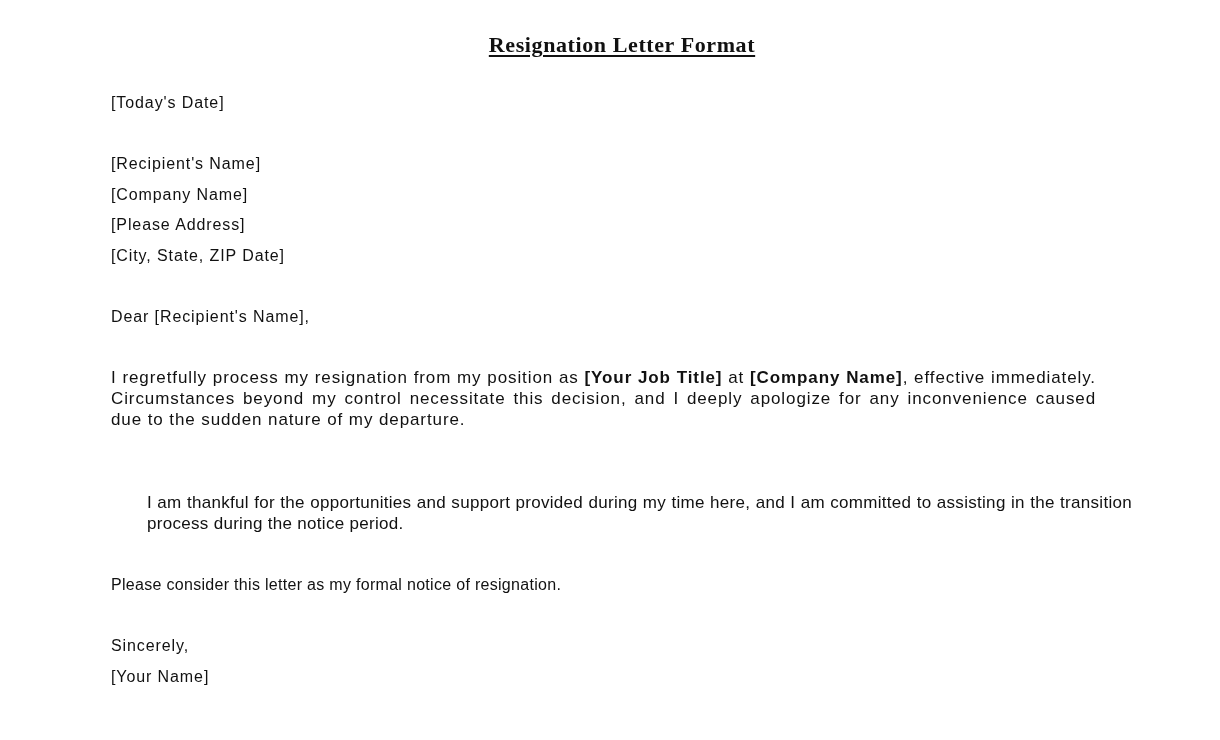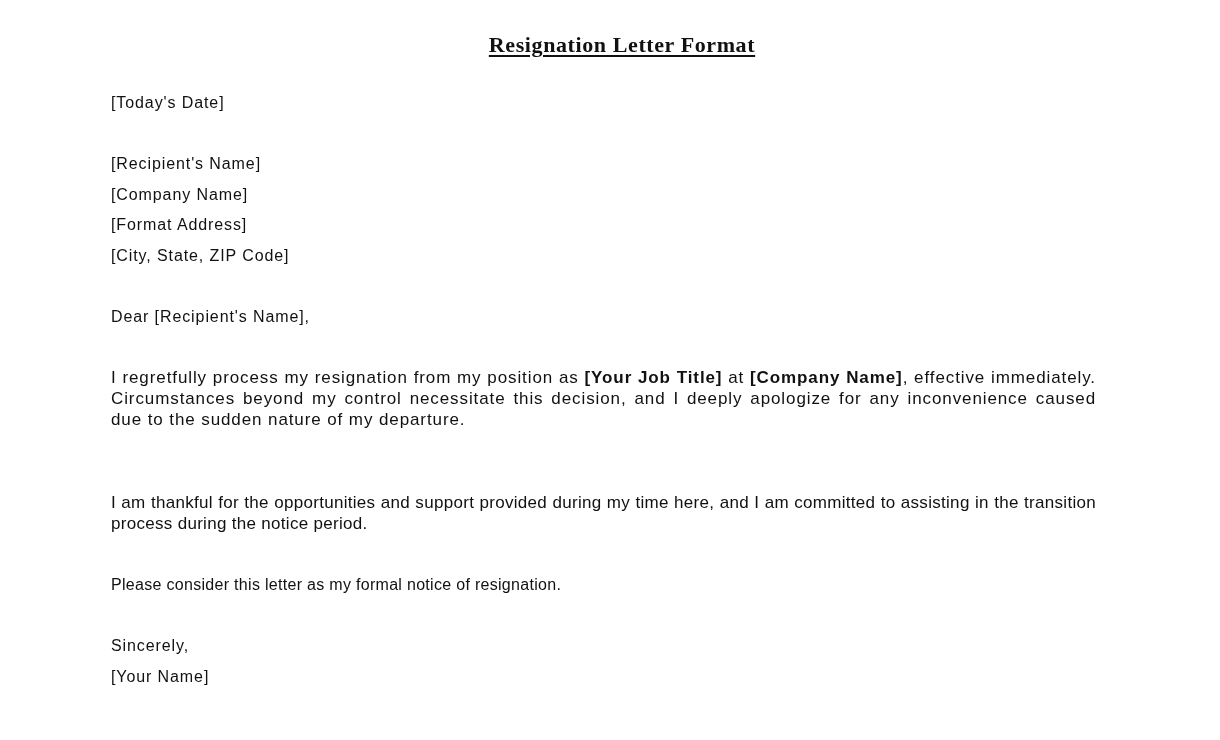--- a/index.html
+++ b/index.html
@@ -14,34 +14,34 @@
   .line {
     position:absolute; left:111px;
     font-family:"Liberation Sans", sans-serif; font-size:16px;
     letter-spacing:0.9px; white-space:nowrap; line-height:21px;
   }
   .para {
     position:absolute; left:111px; width:985px;
     font-family:"Liberation Sans", sans-serif; font-size:17px;
     letter-spacing:0.9px; line-height:21px; text-align:justify;
   }
-  .para.narrow { letter-spacing:0.3px; }
+  .para.narrow { letter-spacing:0.3px;margin-left:36px; }
   b { font-weight:bold; }
 </style>
 </head>
 <body>
 
 <div class="title"><span>Resignation Letter Format</span></div>
 
 <div class="line" style="top:92px">[Today's Date]</div>
 
 <div class="line" style="top:153px">[Recipient's Name]</div>
 <div class="line" style="top:184px">[Company Name]</div>
-<div class="line" style="top:214px">[Format Address]</div>
-<div class="line" style="top:245px">[City, State, ZIP Code]</div>
+<div class="line" style="top:214px">[Please Address]</div>
+<div class="line" style="top:245px">[City, State, ZIP Date]</div>
 
 <div class="line" style="top:306px">Dear [Recipient's Name],</div>
 
 <div class="para" style="top:367px"><span>I regretfully process my resignation from my position as </span><b>[Your Job Title]</b><span> at </span><b>[Company Name]</b><span>, effective immediately. Circumstances beyond my control necessitate this decision, and I deeply apologize for any inconvenience caused due to the sudden nature of my departure.</span></div>
 
 <div class="para narrow" style="top:492px">I am thankful for the opportunities and support provided during my time here, and I am committed to assisting in the transition process during the notice period.</div>
 
 <div class="line" style="top:574px; letter-spacing:0.3px">Please consider this letter as my formal notice of resignation.</div>
 
 <div class="line" style="top:635px">Sincerely,</div>

